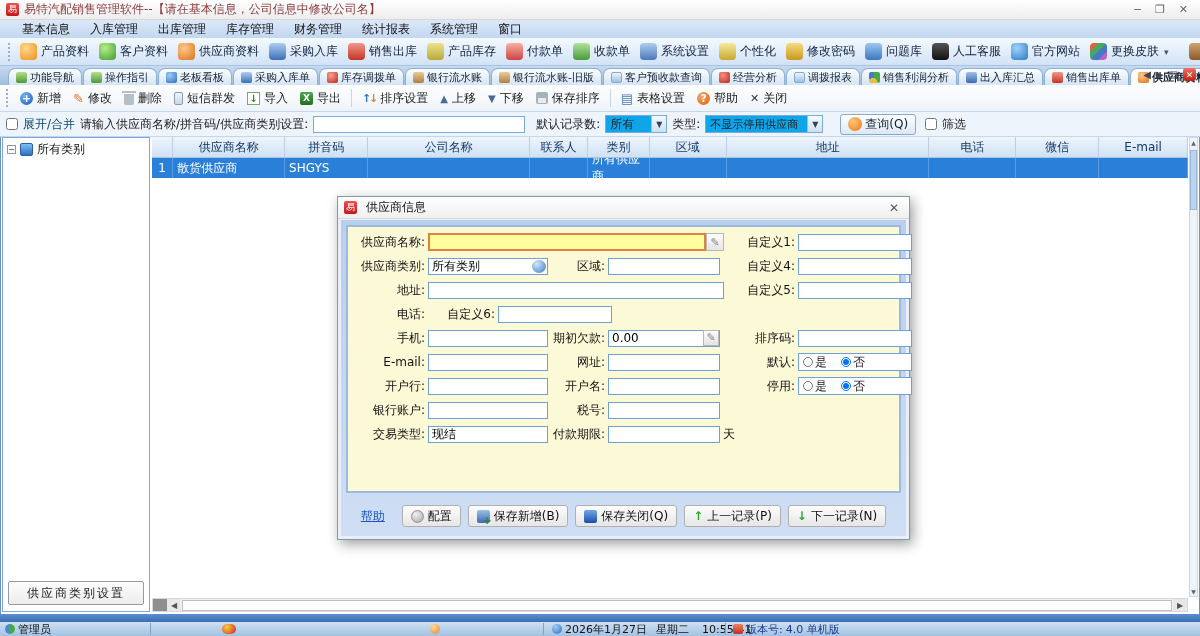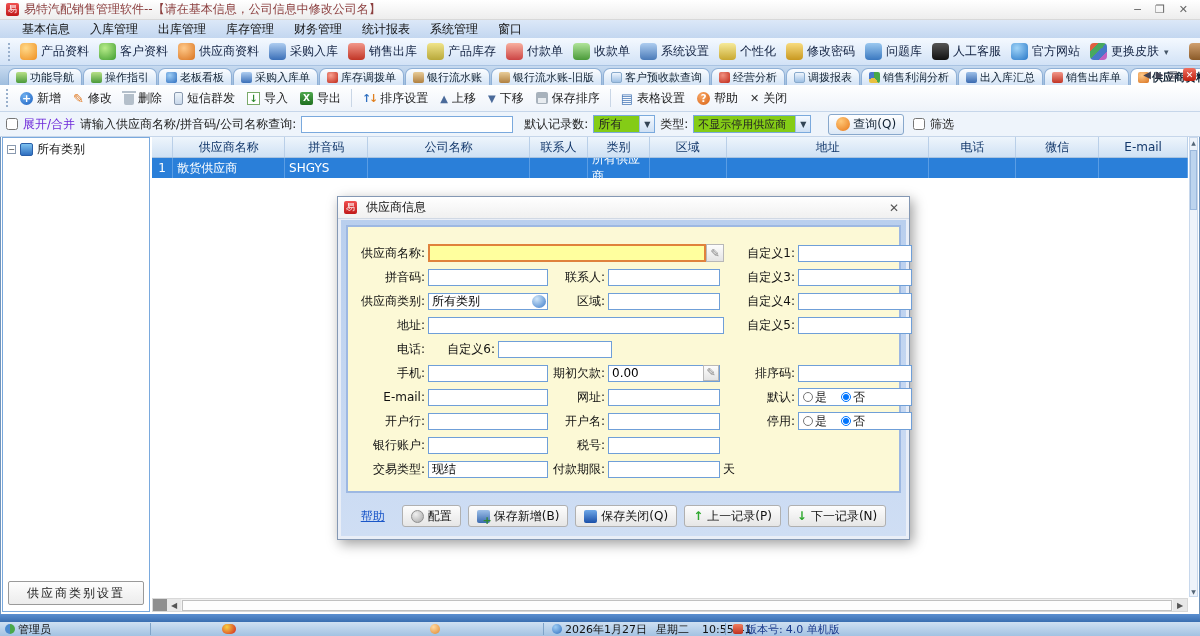--- a/index.html
+++ b/index.html
@@ -80,23 +80,23 @@
   .i-disk::before{content:"";position:absolute;left:2px;bottom:1px;width:8px;height:5px;background:#e8ecf0}
   .i-grid{color:#4a7ab8;font-size:13px}.i-grid::before{content:"▤"}
   .i-helpq{width:13px;height:13px;border-radius:50%;background:radial-gradient(circle at 35% 30%,#f8a868,#d86010);color:#fff;font-size:10px;font-weight:bold}
   .i-helpq::before{content:"?"}
   .i-x{color:#333;font-size:11px;font-weight:bold}.i-x::before{content:"✕"}
   .i-ball{width:14px;height:14px;border-radius:50%;background:radial-gradient(circle at 35% 30%,#ffc878,#e87818);flex:none}
   .vsep{width:1px;height:18px;background:#c9d6e6;margin:0 4px}
   
   .filterbar{position:absolute;top:112px;left:0;right:0;height:25px;background:#eef4fb;border-bottom:1px solid #c6d6ea;display:flex;align-items:center;padding-left:6px;gap:5px}
   .filterbar input[type=checkbox]{width:12px;height:12px}
-  .link-blue{color:#6d28d9}
+  .link-blue{color:#0c4a6e}
   .txt-input{height:17px;border:1px solid #7aa9dd;background:#fff;font-size:12px;padding:0 3px;font-family:inherit}
-  .sel{display:inline-flex;align-items:center;height:18px;border:1px solid #7aa9dd;background:#84cc16;padding-left:4px;gap:4px;white-space:nowrap}
+  .sel{display:inline-flex;align-items:center;height:18px;border:1px solid #7aa9dd;background:#0ea5e9;padding-left:4px;gap:4px;white-space:nowrap}
   .sel .sarr{width:15px;height:16px;background:linear-gradient(#f4f9ff,#cfe0f4);border-left:1px solid #9ec0e4;color:#345;font-size:8px;display:flex;align-items:center;justify-content:center}
   .qbtn{display:flex;align-items:center;gap:3px;height:21px;padding:0 7px;border:1px solid #88a8cc;border-radius:3px;background:linear-gradient(#ffffff,#dce8f6);color:#123}
   
   .leftpanel{position:absolute;left:2px;top:137px;width:148px;bottom:24px;background:#fff;border:1px solid #7aa9dd}
   .treeitem{display:flex;align-items:center;gap:4px;padding:3px 2px 0 4px;color:#111}
   .expbox{width:9px;height:9px;border:1px solid #8a9ab0;background:#fff;font-size:8px;line-height:7px;text-align:center;color:#333;flex:none}
   .i-book{width:13px;height:13px;border-radius:2px;background:linear-gradient(#7ec2f0,#2f6fc0);border:1px solid #2a5fa8;flex:none}
   .catbtn{position:absolute;left:5px;bottom:6px;width:136px;height:24px;background:linear-gradient(#fdfdfd,#ececec);border:1px solid #9a9a9a;border-radius:2px;font-size:12px;letter-spacing:2px;color:#222;display:flex;align-items:center;justify-content:center;font-family:"DejaVu Serif","Liberation Serif",serif}
   .tablezone{position:absolute;left:152px;top:137px;right:12px;height:460px;background:#fff;overflow:hidden}
   .thead{display:flex;height:21px;background:linear-gradient(#eef5fc,#cfe1f4);border-bottom:1px solid #a9c4e0;color:#13386b}
@@ -124,21 +124,21 @@
   .si-person{background:radial-gradient(circle at 35% 30%,#ffd9a0,#e08830);border-radius:50%}
   .si-clock{background:radial-gradient(circle at 35% 30%,#9ecdf4,#2f6fc0);border-radius:50%}
   .si-home{background:linear-gradient(#f08060,#c03020)}
   .ver{color:#1a3a8c}
   
   .dialog{position:absolute;left:337px;top:196px;width:573px;height:344px;background:#e9eef7;border:1px solid #8498b4;box-shadow:3px 4px 12px rgba(0,0,0,.38)}
   .dlg-title{height:22px;background:linear-gradient(#ffffff,#f0f0f0);display:flex;align-items:center;padding:0 6px;border-bottom:1px solid #d0d8e4}
   .dlg-title .t{color:#111;margin-left:4px}
   .dlg-x{margin-left:auto;color:#555;font-size:12px;padding:0 4px}
   .dlg-body{position:absolute;top:23px;left:3px;right:3px;bottom:3px;background:linear-gradient(#b9cfee,#cfdef4)}
-  .cream{position:absolute;top:5px;left:5px;right:5px;height:268px;background:#fcf9d6;border:2px solid #9db8e2;padding:14px 4px 0 4px}
+  .cream{position:absolute;top:5px;left:5px;right:5px;height:268px;background:#fcf9d6;border:2px solid #9db8e2;padding:3px 4px 0 4px}
   .drow{display:flex;align-items:center;height:24px}
   .fl{width:76px;text-align:right;color:#111;flex:none;padding-right:3px}
   .lz{width:300px;display:flex;align-items:center;flex:none}
   .rl{width:64px;text-align:right;color:#111;flex:none;margin-left:6px;padding-right:3px}
   .rz{width:114px;display:flex;align-items:center;flex:none}
   .din{height:17px;border:1px solid #6f9fd8;background:#fff;font-size:12px;padding:0 3px;font-family:inherit}
   .in-s{width:120px}.in-m{width:112px}.in-w{width:296px}.in-r{width:114px}
   .ml{width:60px;text-align:right;color:#111;flex:none;padding-right:3px}
   .in-y{width:278px;background:#ffff9e;border:2px solid #e0823c;height:18px}
   .pbtn{width:18px;height:18px;border:1px solid #b8b8b8;background:linear-gradient(#fdfdfd,#e4e4e4);display:inline-flex;align-items:center;justify-content:center;color:#8a8a8a;font-size:11px}
@@ -373,21 +373,21 @@
     </div>
   <div class="ab">
       <span class="ai i-x"></span>
       <span>关闭</span>
     </div>
 </div>
 
 <div class="filterbar">
   <input type="checkbox" style="">
   <span class="link-blue">展开/合并</span>
-  <span>请输入供应商名称/拼音码/公司名称查询:</span>
+  <span>请输入供应商名称/拼音码/供应商类别设置:</span>
   <input class="txt-input" style="width: 212px;" value="">
   <span style="margin-left:6px">默认记录数:</span>
   <span class="sel" style="width:62px">
       <span style="flex:1">所有</span>
       <span class="sarr">▼</span>
     </span>
   <span>类型:</span>
   <span class="sel" style="width:118px">
       <span style="flex:1;font-size:11px">不显示停用供应商</span>
       <span class="sarr">▼</span>
@@ -466,32 +466,20 @@
           <input class="din in-y" value="" style="">
           <span class="pbtn"></span>
         </span>
         <span class="rl">自定义1:</span>
         <span class="rz">
             <input class="din in-r" value="" style="">
           </span>
       </div>
 
 
-      <div class="drow">
-        <span class="fl">拼音码:</span>
-        <span class="lz">
-          <input class="din in-s" value="" style="">
-          <span class="ml">联系人:</span>
-          <input class="din in-m" value="" style="">
-        </span>
-        <span class="rl">自定义3:</span>
-        <span class="rz">
-            <input class="din in-r" value="" style="">
-          </span>
-      </div>
 
       <div class="drow">
         <span class="fl">供应商类别:</span>
         <span class="lz">
           <span class="catwrap">
             <input class="din in-s" value="所有类别" style="">
             <span class="swirl"></span>
           </span>
           <span class="ml">区域:</span>
           <input class="din in-m" value="" style="">

